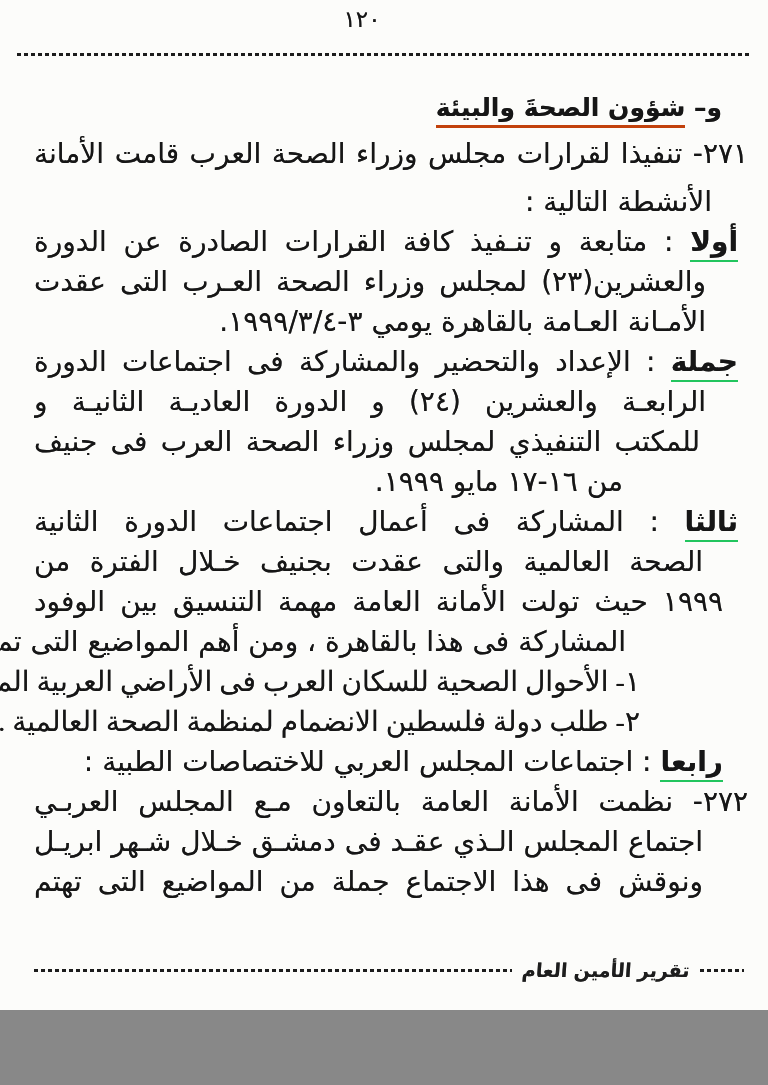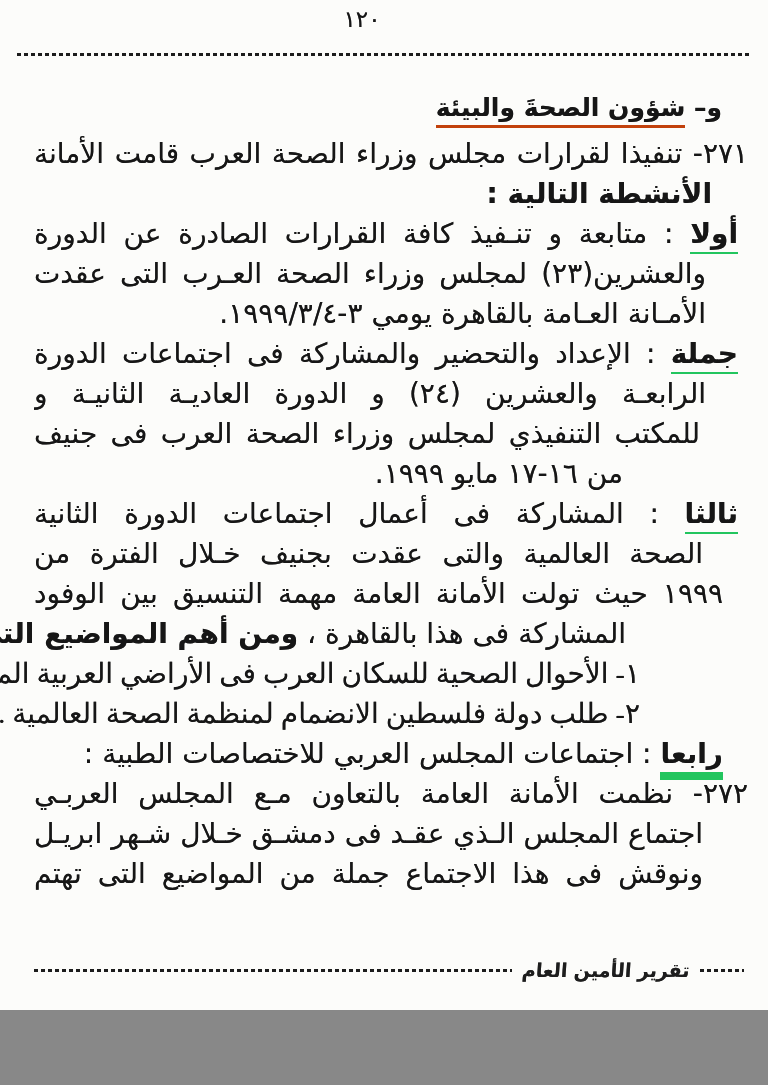--- a/index.html
+++ b/index.html
@@ -12,22 +12,22 @@
   }
   .pageno{position:absolute;top:6px;left:0;right:44px;text-align:center;font-size:23px;letter-spacing:2px;}
   .rule{height:3px;background:repeating-linear-gradient(90deg,#1c1c1c 0 4px,rgba(0,0,0,0) 4px 7px);}
   .toprule{position:absolute;top:53px;right:16px;left:17px;}
   .heading{position:absolute;top:88px;right:46px;font-size:25px;font-weight:bold;line-height:40px;}
   .heading .u{border-bottom:3px solid #c2410c;padding-bottom:3px;}
   .body{position:absolute;top:134px;right:20px;left:34px;}
   .line{height:40px;line-height:40px;font-size:28px;white-space:nowrap;}
   .jf{text-align:justify;text-align-last:justify;white-space:normal;overflow:hidden;}
   .nat{text-align:right;}
-  .b{font-weight:bold;}
-  .lead{font-weight:bold;border-bottom:8px solid #22c55e;padding-bottom:2px;}
+  .b{font-weight:normal;margin-top:8px;}
+  .lead{font-weight:bold;border-bottom:2px solid #22c55e;padding-bottom:2px;}
   .ind10{margin-right:10px;}.ind25{margin-right:25px;}.ind36{margin-right:36px;}
   .ind42{margin-right:42px;}.ind45{margin-right:45px;}.ind48{margin-right:48px;}
   .ind108{margin-right:108px;font-family:Liberation Serif, serif;}.ind122{margin-right:122px;}.ind125{margin-right:125px;}
   .footer{position:absolute;top:952px;right:24px;left:34px;display:flex;align-items:center;gap:10px;height:36px;}
   .footer .dash-short{width:44px;align-self:center;}
   .footer .sig{font-size:19px;font-weight:bold;color:#1d1d1d;transform:skewX(-4deg);letter-spacing:1px;}
   .footer .dash-long{flex:1;align-self:center;}
 </style>
 </head>
 <body>

